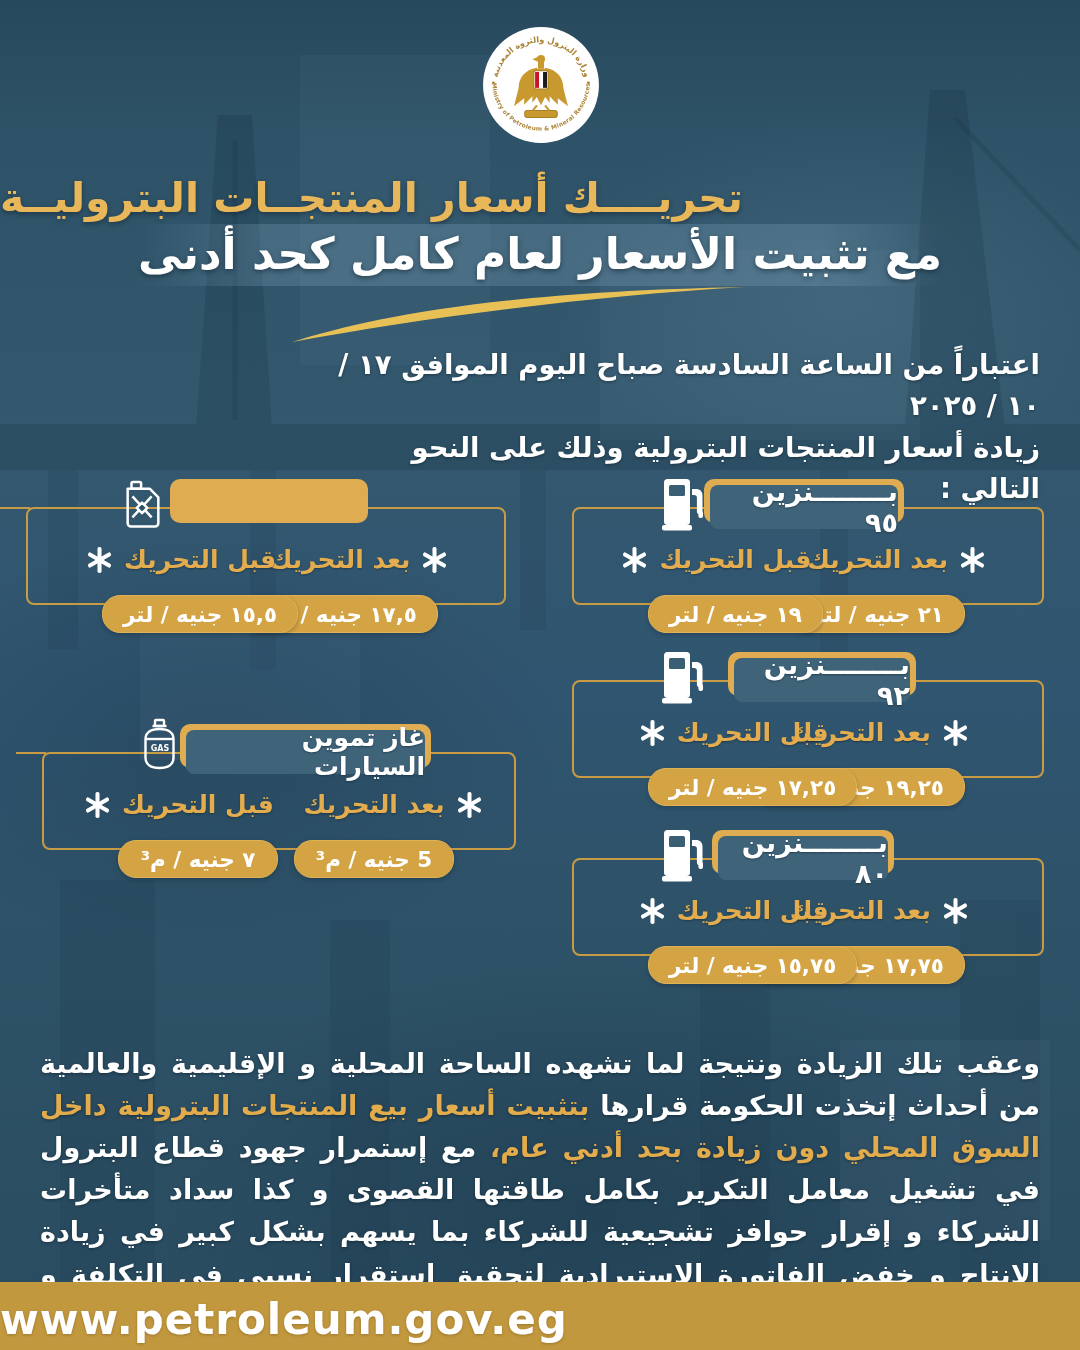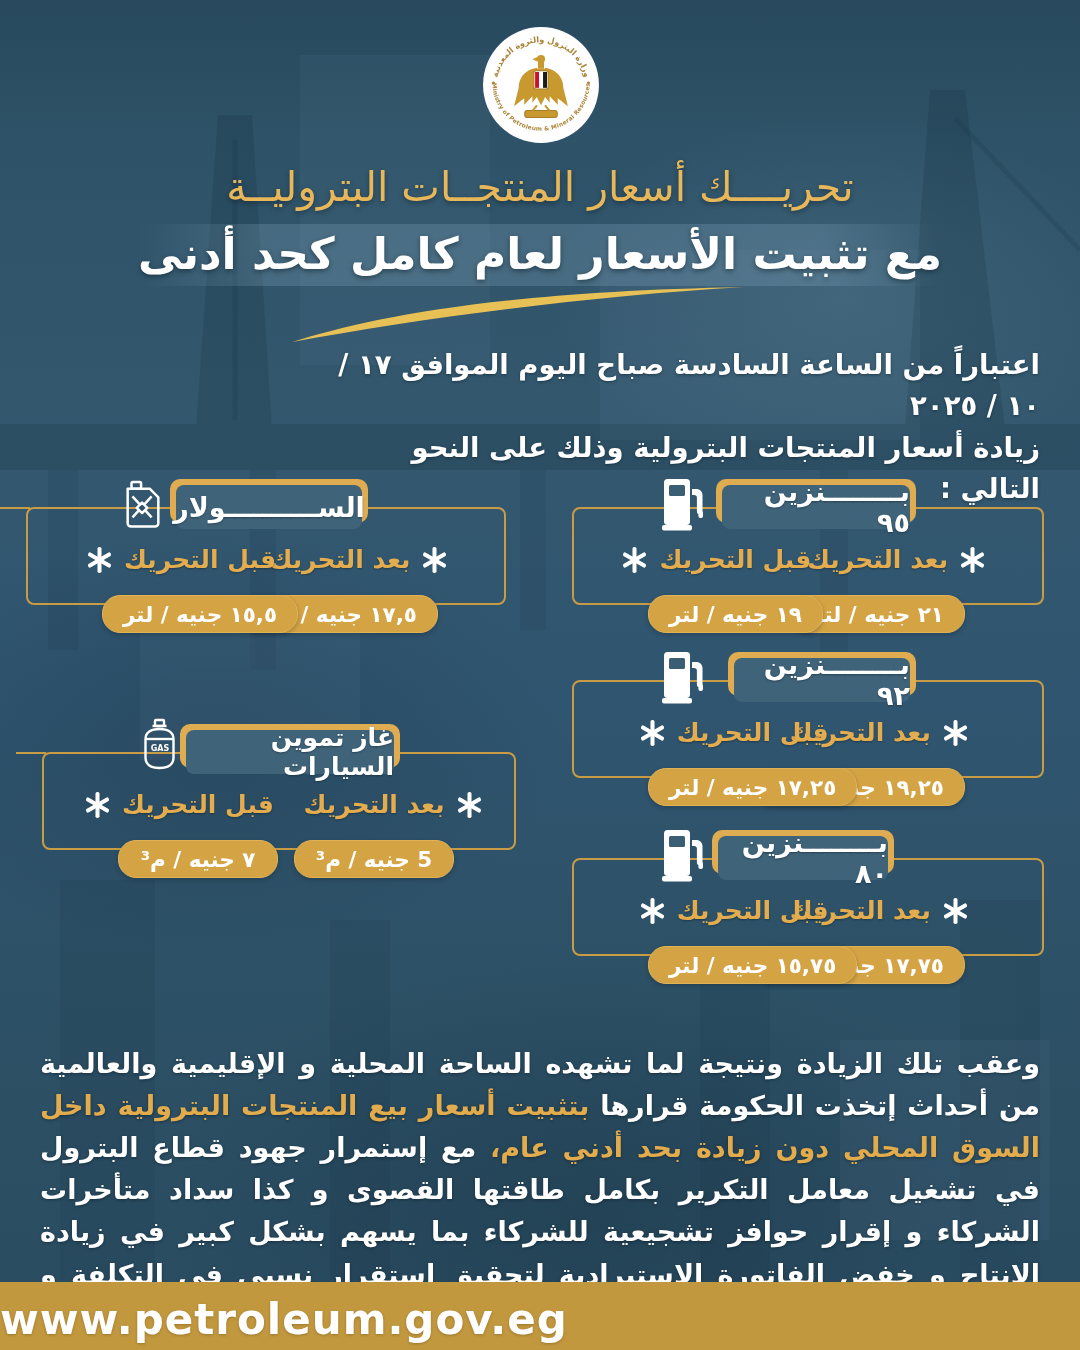--- a/index.html
+++ b/index.html
@@ -15,21 +15,21 @@
   svg{display:block}
   .abs{position:absolute}
 
   
   .bg-art{position:absolute;inset:0;pointer-events:none}
 
   
   .logo{left:480px;top:24px;width:122px;height:122px}
 
   
-  .title{left:0;right:0;top:163px;text-align:center;color:#e8b75a;font-size:41px;font-weight:400;
+  .title{left:0;right:0;top:174px;text-align:left;color:#e8b75a;font-size:41px;font-weight:700;
          text-shadow:0 2px 5px rgba(10,25,35,.45);direction:rtl}
   .subtitle-band{left:140px;top:224px;width:800px;height:62px;
       background:linear-gradient(90deg,rgba(150,185,210,0) 0%,rgba(150,185,210,.22) 15%,rgba(150,185,210,.22) 85%,rgba(150,185,210,0) 100%);}
   .subtitle{left:0;right:0;top:228px;text-align:center;color:#ffffff;font-size:44px;font-weight:800;
          text-shadow:0 2px 5px rgba(10,25,35,.5);direction:rtl}
   .swoosh{left:290px;top:284px;width:470px;height:62px}
 
   
   .intro{right:40px;top:344px;width:710px;direction:rtl;text-align:right;color:#fff;
          font-size:27.5px;font-weight:700;line-height:1.5;text-shadow:0 1px 3px rgba(10,25,35,.5)}
@@ -171,21 +171,20 @@
   </div>
 
   <div class="sec" style="left:0;top:465px">
     <div class="extline" style="left:0;top:42px;width:30px"></div>
     <div class="outline" style="left:26px;top:42px;width:476px;height:94px"></div>
     <svg class="icon" style="left:120px;top:12px" width="46" height="54" viewBox="0 0 48 52">
         <use href="#jerrycan"></use>
       </svg>
     <div class="badge" style="left:170px;top:14px;width:198px">
       <div class="gold"></div>
-      <div class="dark" style="font-size:27px">الســــــــــولار</div>
     </div>
     <div class="grp after" style="top:80px;right:82px">
       <div class="lblrow"><span>بعد التحريك</span>
         <svg class="star" viewBox="0 0 24 24">
             <use href="#star6"></use>
           </svg></div>
       <div class="pill">١٧,٥ جنيه / لتر</div>
     </div>
     <div class="grp before" style="top:80px;left:102px">
       <div class="lblrow"><span>قبل التحريك</span>
@@ -194,21 +193,21 @@
           </svg></div>
       <div class="pill">١٥,٥ جنيه / لتر</div>
     </div>
   </div>
 
   <div class="sec" style="left:560px;top:465px">
     <div class="outline" style="left:12px;top:42px;width:468px;height:94px"></div>
     <svg class="icon" style="left:102px;top:12px" width="44" height="56" viewBox="0 0 44 56">
         <use href="#pumpicon"></use>
       </svg>
-    <div class="badge" style="left:156px;top:14px;width:200px">
+    <div class="badge" style="left:144px;top:14px;width:200px">
       <div class="gold"></div>
       <div class="dark" style="font-size:27px">بــــــــنزين ٩٥</div>
     </div>
     <div class="grp after" style="top:80px;right:115px">
       <div class="lblrow"><span>بعد التحريك</span>
         <svg class="star" viewBox="0 0 24 24">
             <use href="#star6"></use>
           </svg></div>
       <div class="pill">٢١ جنيه / لتر</div>
     </div>
@@ -246,21 +245,21 @@
     </div>
   </div>
 
   <div class="sec" style="left:16px;top:710px">
     <div class="extline" style="left:0;top:42px;width:30px"></div>
     <div class="outline" style="left:26px;top:42px;width:470px;height:94px"></div>
     <svg class="icon" style="left:124px;top:8px" width="40" height="54" viewBox="0 0 40 54">
       <use href="#gascyl"></use>
       <text x="20" y="33" font-size="8" font-weight="bold" fill="#fff" text-anchor="middle">GAS</text>
     </svg>
-    <div class="badge" style="left:164px;top:14px;width:220px">
+    <div class="badge" style="left:164px;top:14px;width:251px">
       <div class="gold"></div>
       <div class="dark" style="font-size:25px">غاز تموين السيارات</div>
     </div>
     <div class="grp after" style="top:80px;right:82px">
       <div class="lblrow"><span>بعد التحريك</span>
         <svg class="star" viewBox="0 0 24 24">
             <use href="#star6"></use>
           </svg></div>
       <div class="pill">5 جنيه / م³</div>
     </div>

